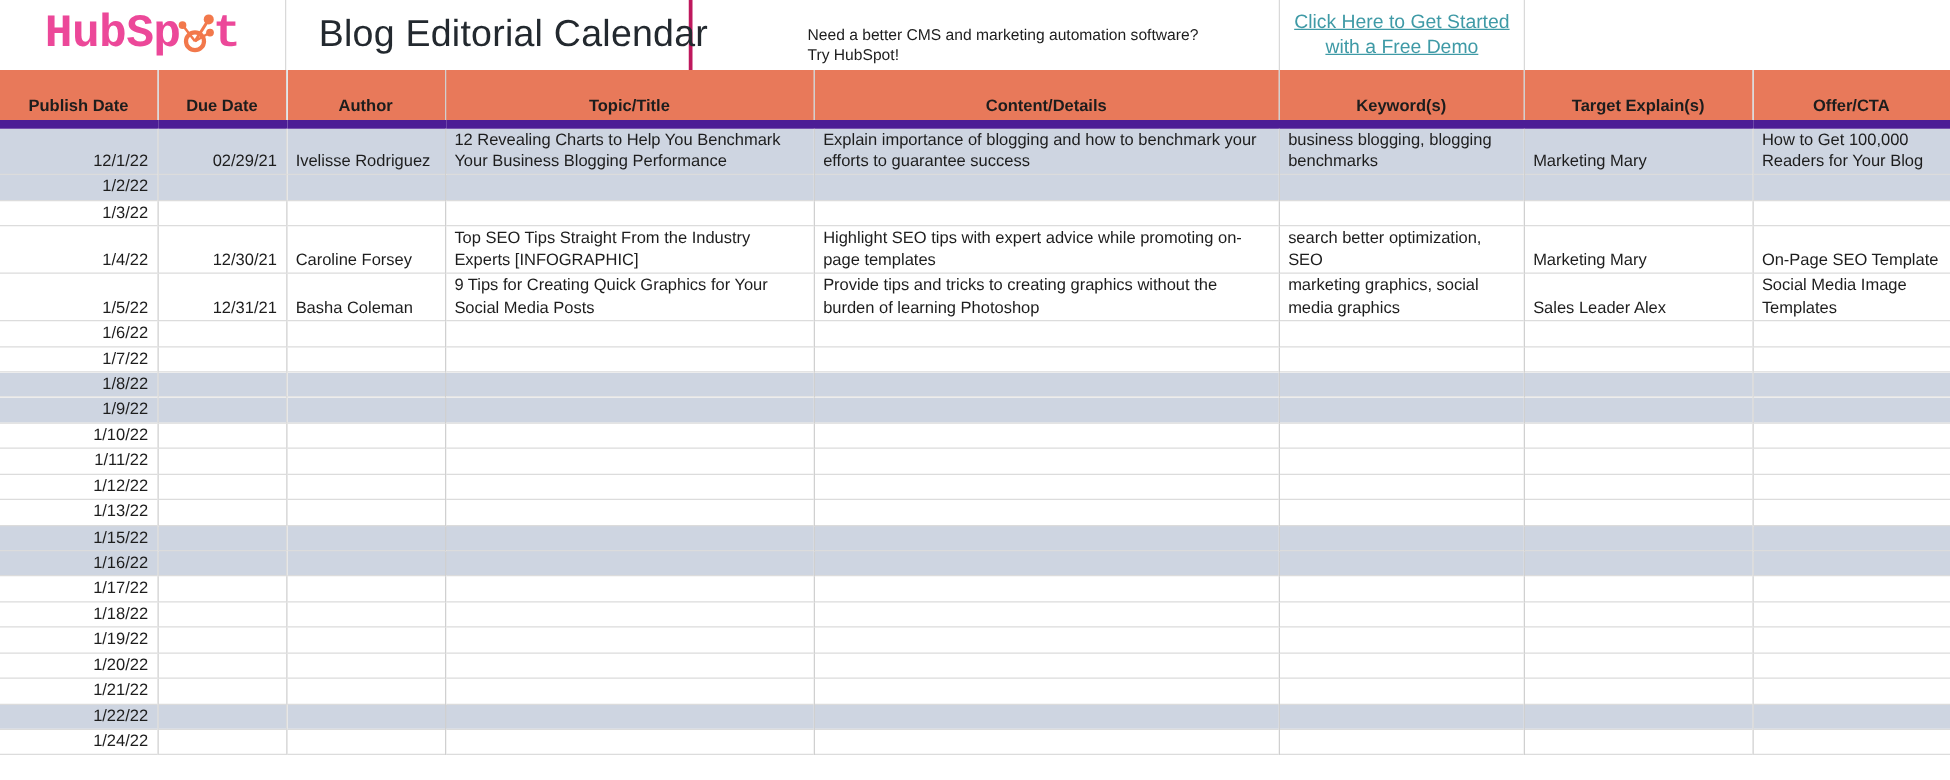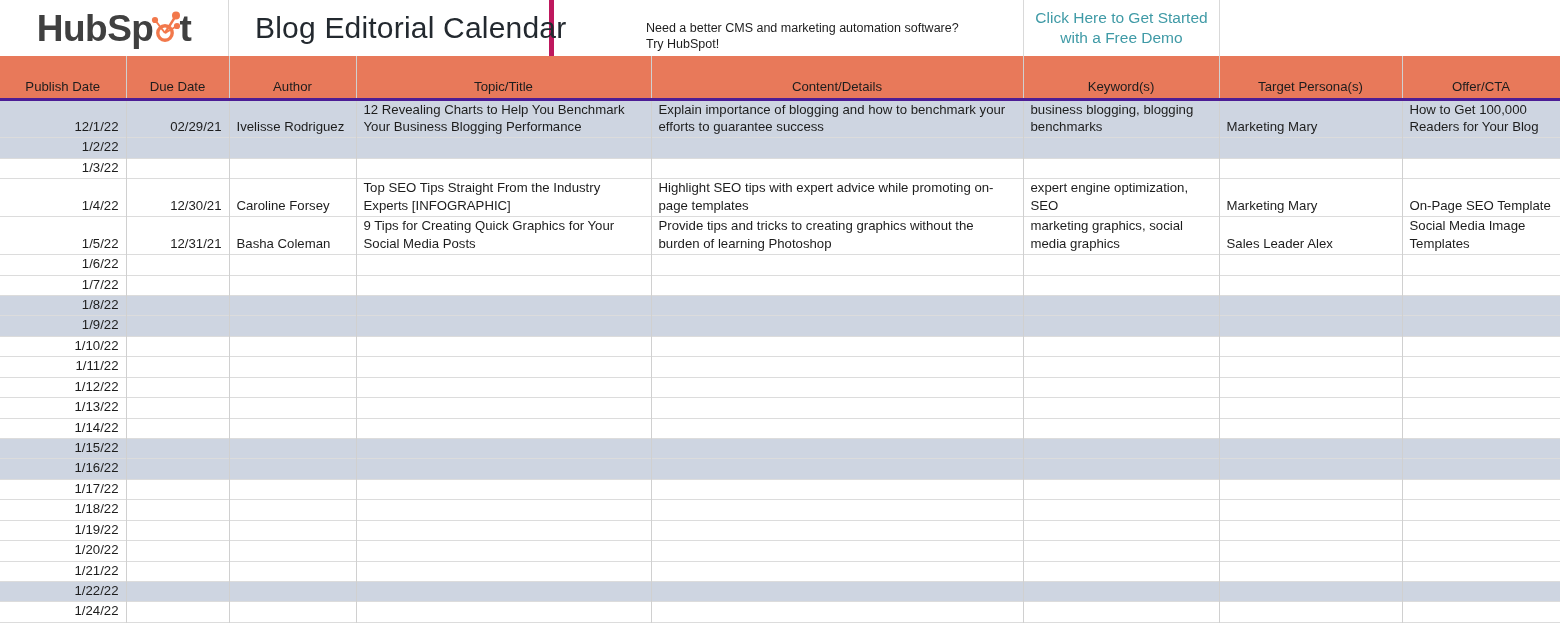--- a/index.html
+++ b/index.html
@@ -13,42 +13,42 @@
   
   .banner {
     height: 56px;
     display: flex;
     align-items: stretch;
     background: #ffffff;
     border-bottom: none;
   }
   .banner-cell { display: flex; align-items: center; }
   .bc-logo  { width: 229px; justify-content: center; border-right: 1px solid #d9d9d9; }
-  .bc-title { width: 325px; padding-left: 26px; border-right: 5px solid #be185d;}
+  .bc-title { width: 325px; padding-left: 26px; border-right: 3px solid #be185d;}
   .bc-gap   { width: 92px; }
   .bc-blurb { width: 377px; margin-top: 16px; }
   .bc-link  { width: 197px; justify-content: center; border-left: 1px solid #d9d9d9; border-right:1px solid #d9d9d9;}
   .bc-tail  { flex: 1; }
 
   .logo-wrap { display: flex; align-items: center; }
   .logo-text {
     font-size: 37px; font-weight: bold; letter-spacing: -0.5px;
-    color: #404040; line-height: 1;
+    color: #ec4899; line-height: 1; font-family: Liberation Mono, monospace;
   }
   .logo-svg { margin: 0 -2px; }
 
   .cal-title {
     font-size: 30px; color: #23292f; letter-spacing: .2px;
     white-space: nowrap;
   }
   .blurb {
     font-size: 12.5px; color: #1d1d1d; line-height: 1.32;
   }
   .cta-link {
-    font-size: 15.5px; color: #3f9aa6; 
+    font-size: 15.5px; color: #3f9aa6; text-decoration: underline;
     text-align: center; line-height: 1.28; cursor: pointer;
   }
 
   
   table.cal {
     width: 1560px;
     border-collapse: collapse;
     table-layout: fixed;
   }
   table.cal th, table.cal td {
@@ -60,24 +60,24 @@
     line-height: 1.32;
     overflow: hidden;
   }
   table.cal tr { border-bottom: 1px solid #dcdcdc; }
 
   thead th {
     background: #e8795a;
     color: #ffffff;
     height: 43px;
     font-size: 21px;
-    font-weight: normal;
+    font-weight: bold;
     vertical-align: middle;
     border-right: 1px solid #eb8d73;
-    border-bottom: 3px solid #4c1d95;
+    border-bottom: 7px solid #4c1d95;
   }
   thead th.ctr { text-align: center; }
 
   
   .c-pub  { width: 126px; }
   .c-due  { width: 103px; }
   .c-auth { width: 127px; }
   .c-top  { width: 295px; }
   .c-cont { width: 372px; }
   .c-key  { width: 196px; }
@@ -150,21 +150,21 @@
       <col class="c-offr">
   </colgroup>
   <thead>
     <tr>
       <th class="ctr">Publish Date</th>
       <th class="ctr">Due Date</th>
       <th class="ctr">Author</th>
       <th class="ctr">Topic/Title</th>
       <th class="ctr">Content/Details</th>
       <th class="ctr">Keyword(s)</th>
-      <th class="ctr">Target Persona(s)</th>
+      <th class="ctr">Target Explain(s)</th>
       <th class="ctr">Offer/CTA</th>
     </tr>
   </thead>
   <tbody id="cal-body">
       <tr class="weekend r-tall">
         <td class="pub">12/1/22</td>
         <td class="due">02/29/21</td>
         <td class="auth">Ivelisse Rodriguez</td>
         <td>12 Revealing Charts to Help You Benchmark Your Business Blogging Performance</td>
         <td>Explain importance of blogging and how to benchmark your efforts to guarantee success</td>
@@ -191,21 +191,21 @@
         <td></td>
         <td></td>
         <td></td>
       </tr>
       <tr class="r-tall">
         <td class="pub">1/4/22</td>
         <td class="due">12/30/21</td>
         <td class="auth">Caroline Forsey</td>
         <td>Top SEO Tips Straight From the Industry Experts [INFOGRAPHIC]</td>
         <td>Highlight SEO tips with expert advice while promoting on-page templates</td>
-        <td>expert engine optimization, SEO</td>
+        <td>search better optimization, SEO</td>
         <td>Marketing Mary</td>
         <td><span class="cell-link">On-Page SEO Template</span></td>
       </tr>
       <tr class="r-tall">
         <td class="pub">1/5/22</td>
         <td class="due">12/31/21</td>
         <td class="auth">Basha Coleman</td>
         <td>9 Tips for Creating Quick Graphics for Your Social Media Posts</td>
         <td>Provide tips and tricks to creating graphics without the burden of learning Photoshop</td>
         <td>marketing graphics, social media graphics</td>
@@ -285,30 +285,20 @@
       <tr class="r-short">
         <td class="pub">1/13/22</td>
         <td class="due"></td>
         <td class="auth"></td>
         <td></td>
         <td></td>
         <td></td>
         <td></td>
         <td></td>
       </tr>
-      <tr class="r-short">
-        <td class="pub">1/14/22</td>
-        <td class="due"></td>
-        <td class="auth"></td>
-        <td></td>
-        <td></td>
-        <td></td>
-        <td></td>
-        <td></td>
-      </tr>
       <tr class="weekend r-short">
         <td class="pub">1/15/22</td>
         <td class="due"></td>
         <td class="auth"></td>
         <td></td>
         <td></td>
         <td></td>
         <td></td>
         <td></td>
       </tr>

